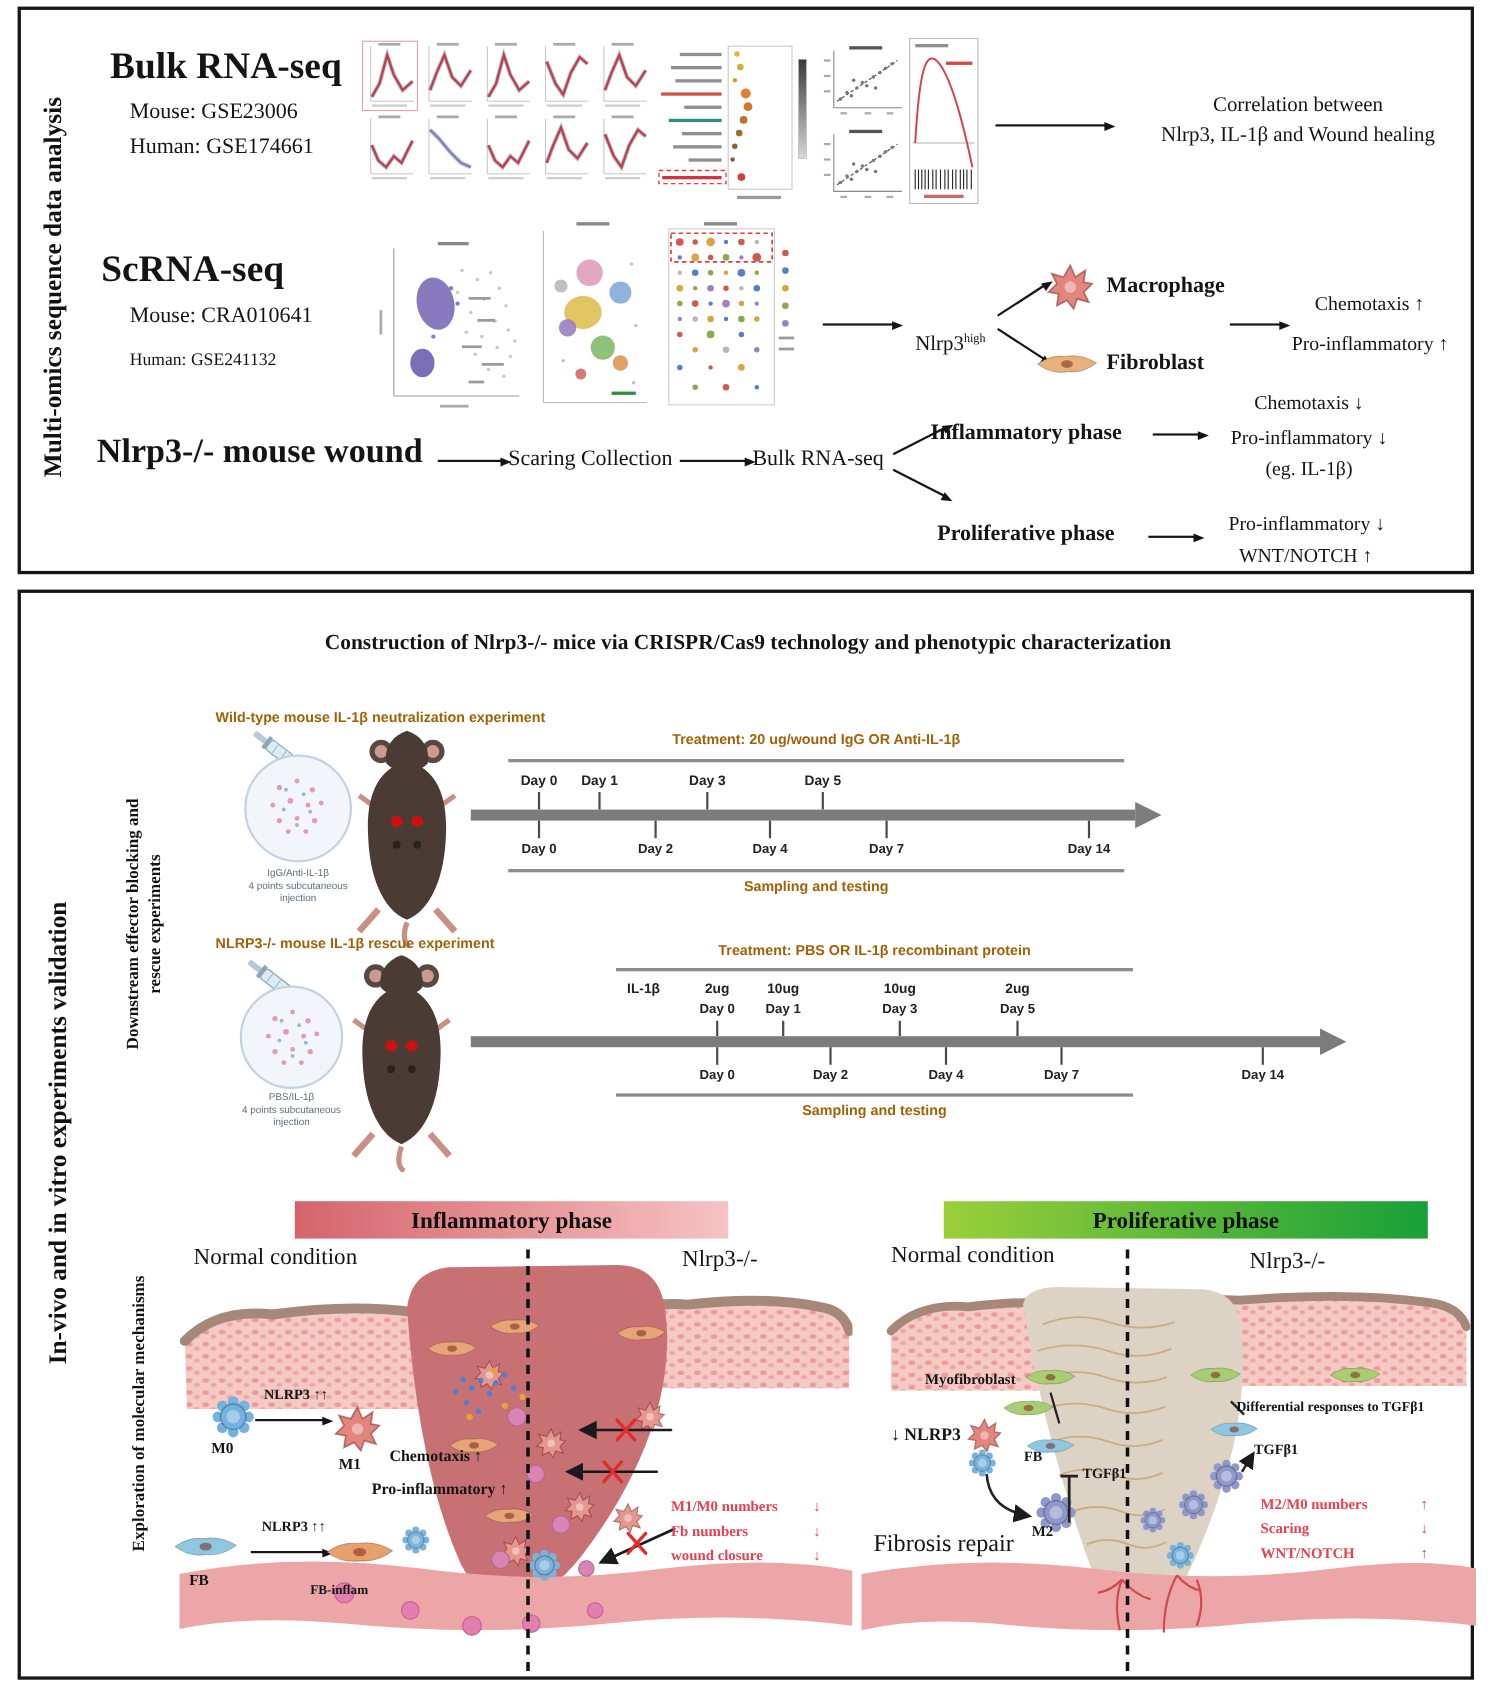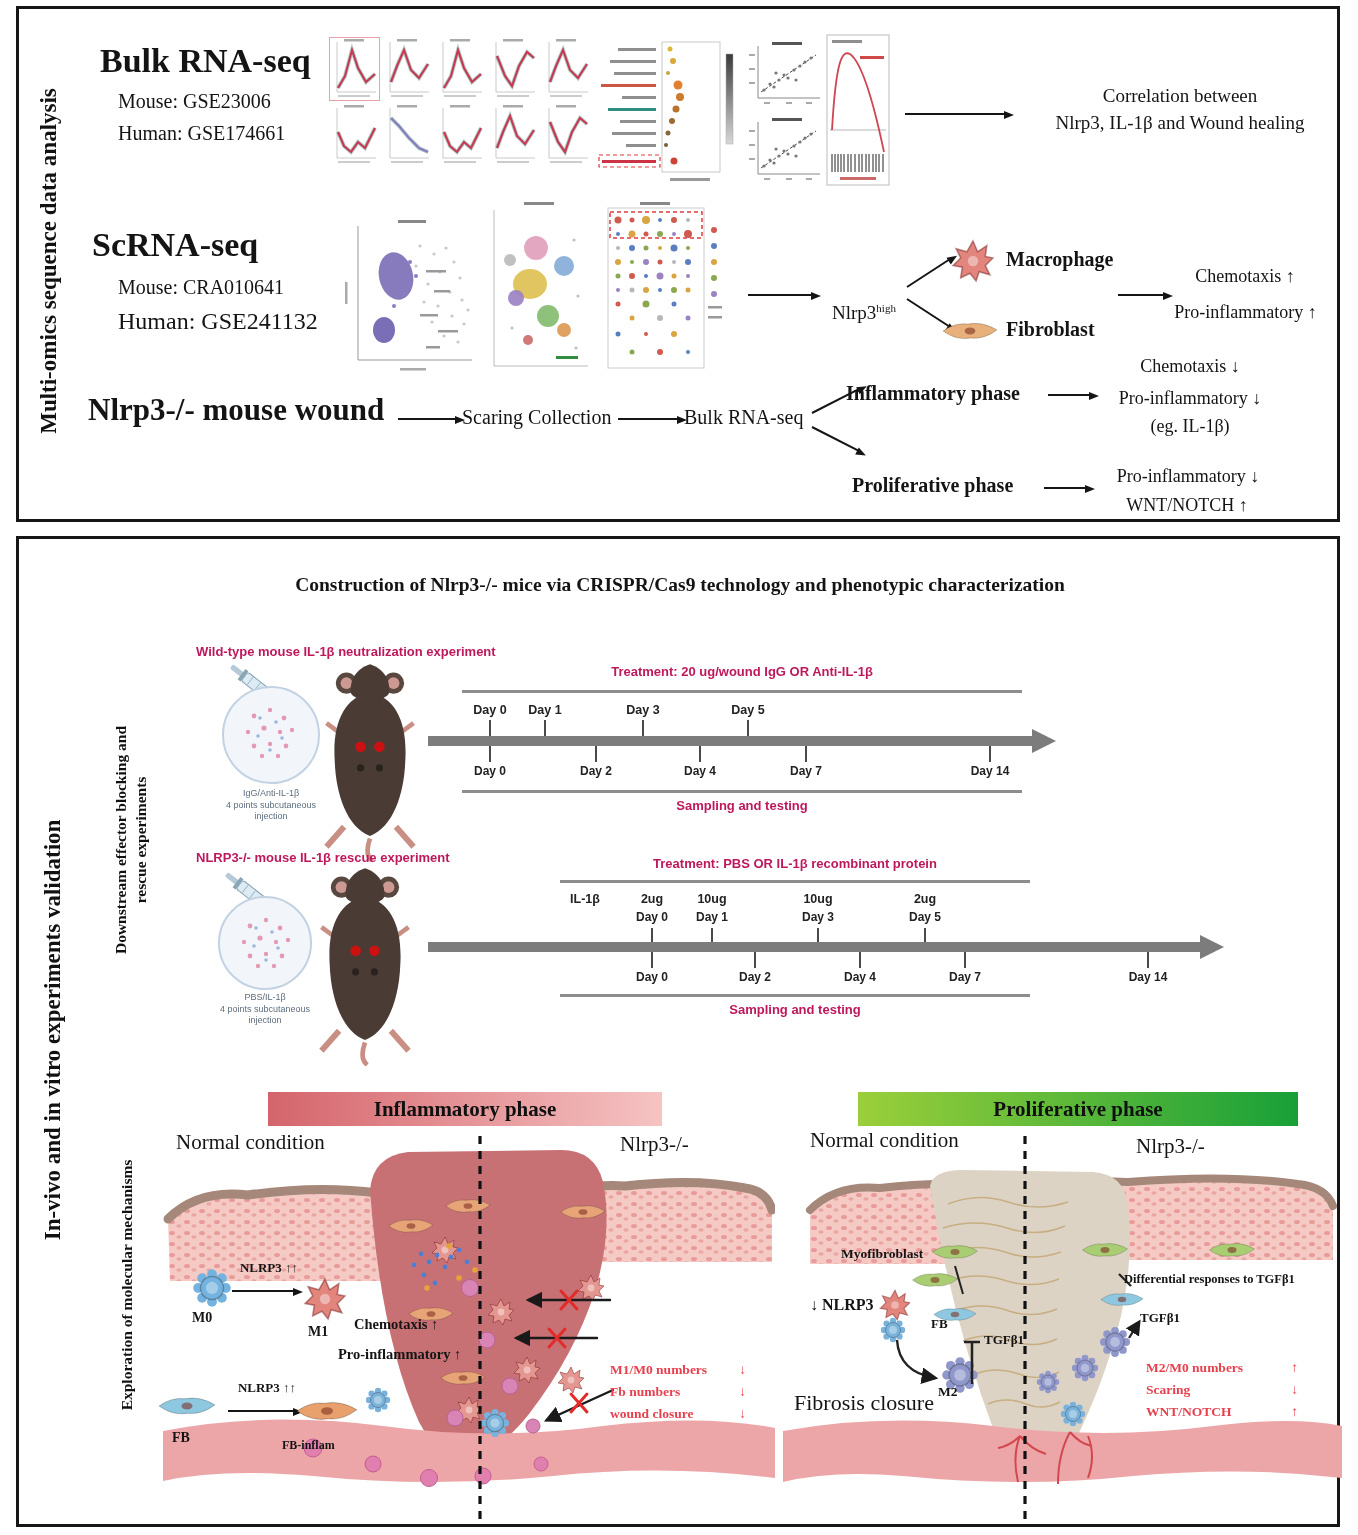--- a/index.html
+++ b/index.html
@@ -17,21 +17,21 @@
      border-left:10px solid #151515;border-top:4.6px solid transparent;border-bottom:4.6px solid transparent;}
   .harrow.thin{border-top-width:2px;}
   .gline{position:absolute;height:3px;background:#8d8d8d;}
   .bigarrow{position:absolute;height:10px;background:#7c7c7c;}
   .bigarrow::after{content:"";position:absolute;right:-24px;top:-7px;width:0;height:0;
      border-left:24px solid #7c7c7c;border-top:12px solid transparent;border-bottom:12px solid transparent;}
   .tick{position:absolute;width:2px;background:#4a4a4a;}
   .dlab{position:absolute;transform:translateX(-50%);font:600 12px "Liberation Sans",sans-serif;
         color:#222;white-space:nowrap;}
   .dlab.b{font-weight:700;font-size:12.5px;}
-  .tlab{position:absolute;font:bold 13px "Liberation Sans",sans-serif;color:#be185d;}
+  .tlab{position:absolute;font:bold 13px "Liberation Sans",sans-serif;color:#a16207;}
   .note{position:absolute;font:9px/1.3 "Liberation Sans",sans-serif;color:#5d6d7d;
         text-align:center;white-space:pre-line;}
   .mech-lab{position:absolute;font-weight:bold;font-family:"Liberation Serif",serif;color:#141414;}
   .red-notes{position:absolute;display:flex;flex-direction:column;gap:6px;}
   .red-note{display:flex;justify-content:space-between;font:bold 13.5px "Liberation Serif",serif;color:#e7404e;}
   .banner{position:absolute;display:flex;align-items:center;justify-content:center;
           font:bold 21px "Liberation Serif",serif;color:#101010;}
   .banner.inflam{background:linear-gradient(90deg,#d4646b,#f6c3c3);}
   .banner.prolif{background:linear-gradient(90deg,#9bcf3a,#18a038);}
   .lineplot{outline:none;}
@@ -305,21 +305,21 @@
 </svg>
 
 <div class="harrow" style="left:905px;top:113px;width:100px;"></div>
 <div class="abs serif ctr" style="left:1030px;top:82px;width:300px;font-size:19px;line-height:27px;">
   <div>Correlation between</div>
   <div>Nlrp3, IL-1β and Wound healing</div>
 </div>
 
 <div class="abs serif" style="left:92px;top:226px;font-size:34px;font-weight:600;">ScRNA-seq</div>
 <div class="abs serif" style="left:118px;top:276px;font-size:20px;">Mouse:  CRA010641</div>
-<div class="abs serif" style="left:118px;top:308px;font-size:24px;">Human:  GSE241132</div>
+<div class="abs serif" style="left:118px;top:319px;font-size:16px;">Human:  GSE241132</div>
 
 <svg class="abs" style="left:342px;top:218px;" width="138" height="160">
   <rect x="56" y="2" width="28" height="3" fill="#888"></rect>
   <path d="M16,8 L16,142 M16,142 L130,142" stroke="#999" stroke-width="1" fill="none"></path>
   <rect x="3" y="64" width="2.5" height="22" fill="#aaa"></rect>
     <rect x="58" y="150" width="26" height="2.5" fill="#aaa"></rect>
   <ellipse cx="54" cy="58" rx="17" ry="24" fill="#7b6db6" opacity=".9" transform="rotate(-12 54 58)"></ellipse>
   <ellipse cx="42" cy="112" rx="11" ry="13" fill="#6c5fae" opacity=".9"></ellipse>
   <g fill="#8b7ec2">
       <circle cx="68" cy="44" r="2"></circle>
@@ -771,21 +771,21 @@
   <line x1="172" y1="140" x2="180" y2="168" stroke="#222" stroke-width="2"></line>
 
   <line x1="242" y1="10" x2="242" y2="396" stroke="#111" stroke-width="3.2" stroke-dasharray="8 7"></line>
 </svg>
 
 <div class="mech-lab" style="left:841px;top:1246px;font-size:13.5px;">Myofibroblast</div>
 <div class="mech-lab" style="left:810px;top:1296px;font-size:16px;">↓ NLRP3</div>
 <div class="mech-lab" style="left:931px;top:1316px;font-size:13px;">FB</div>
 <div class="mech-lab" style="left:984px;top:1332px;font-size:13px;">TGFβ1</div>
 <div class="mech-lab" style="left:938px;top:1384px;font-size:13.5px;">M2</div>
-<div class="abs serif" style="left:794px;top:1390px;font-size:22px;">Fibrosis closure</div>
+<div class="abs serif" style="left:794px;top:1390px;font-size:22px;">Fibrosis repair</div>
 <div class="mech-lab" style="left:1124px;top:1272px;font-size:12.5px;">Differential responses to TGFβ1</div>
 <div class="mech-lab" style="left:1140px;top:1310px;font-size:13px;">TGFβ1</div>
 
 <div class="red-notes" style="left:1146px;top:1360px;width:152px;">
   <div class="red-note">
       <span>M2/M0 numbers</span>
       <span>↑</span>
     </div>
   <div class="red-note">
       <span>Scaring</span>

